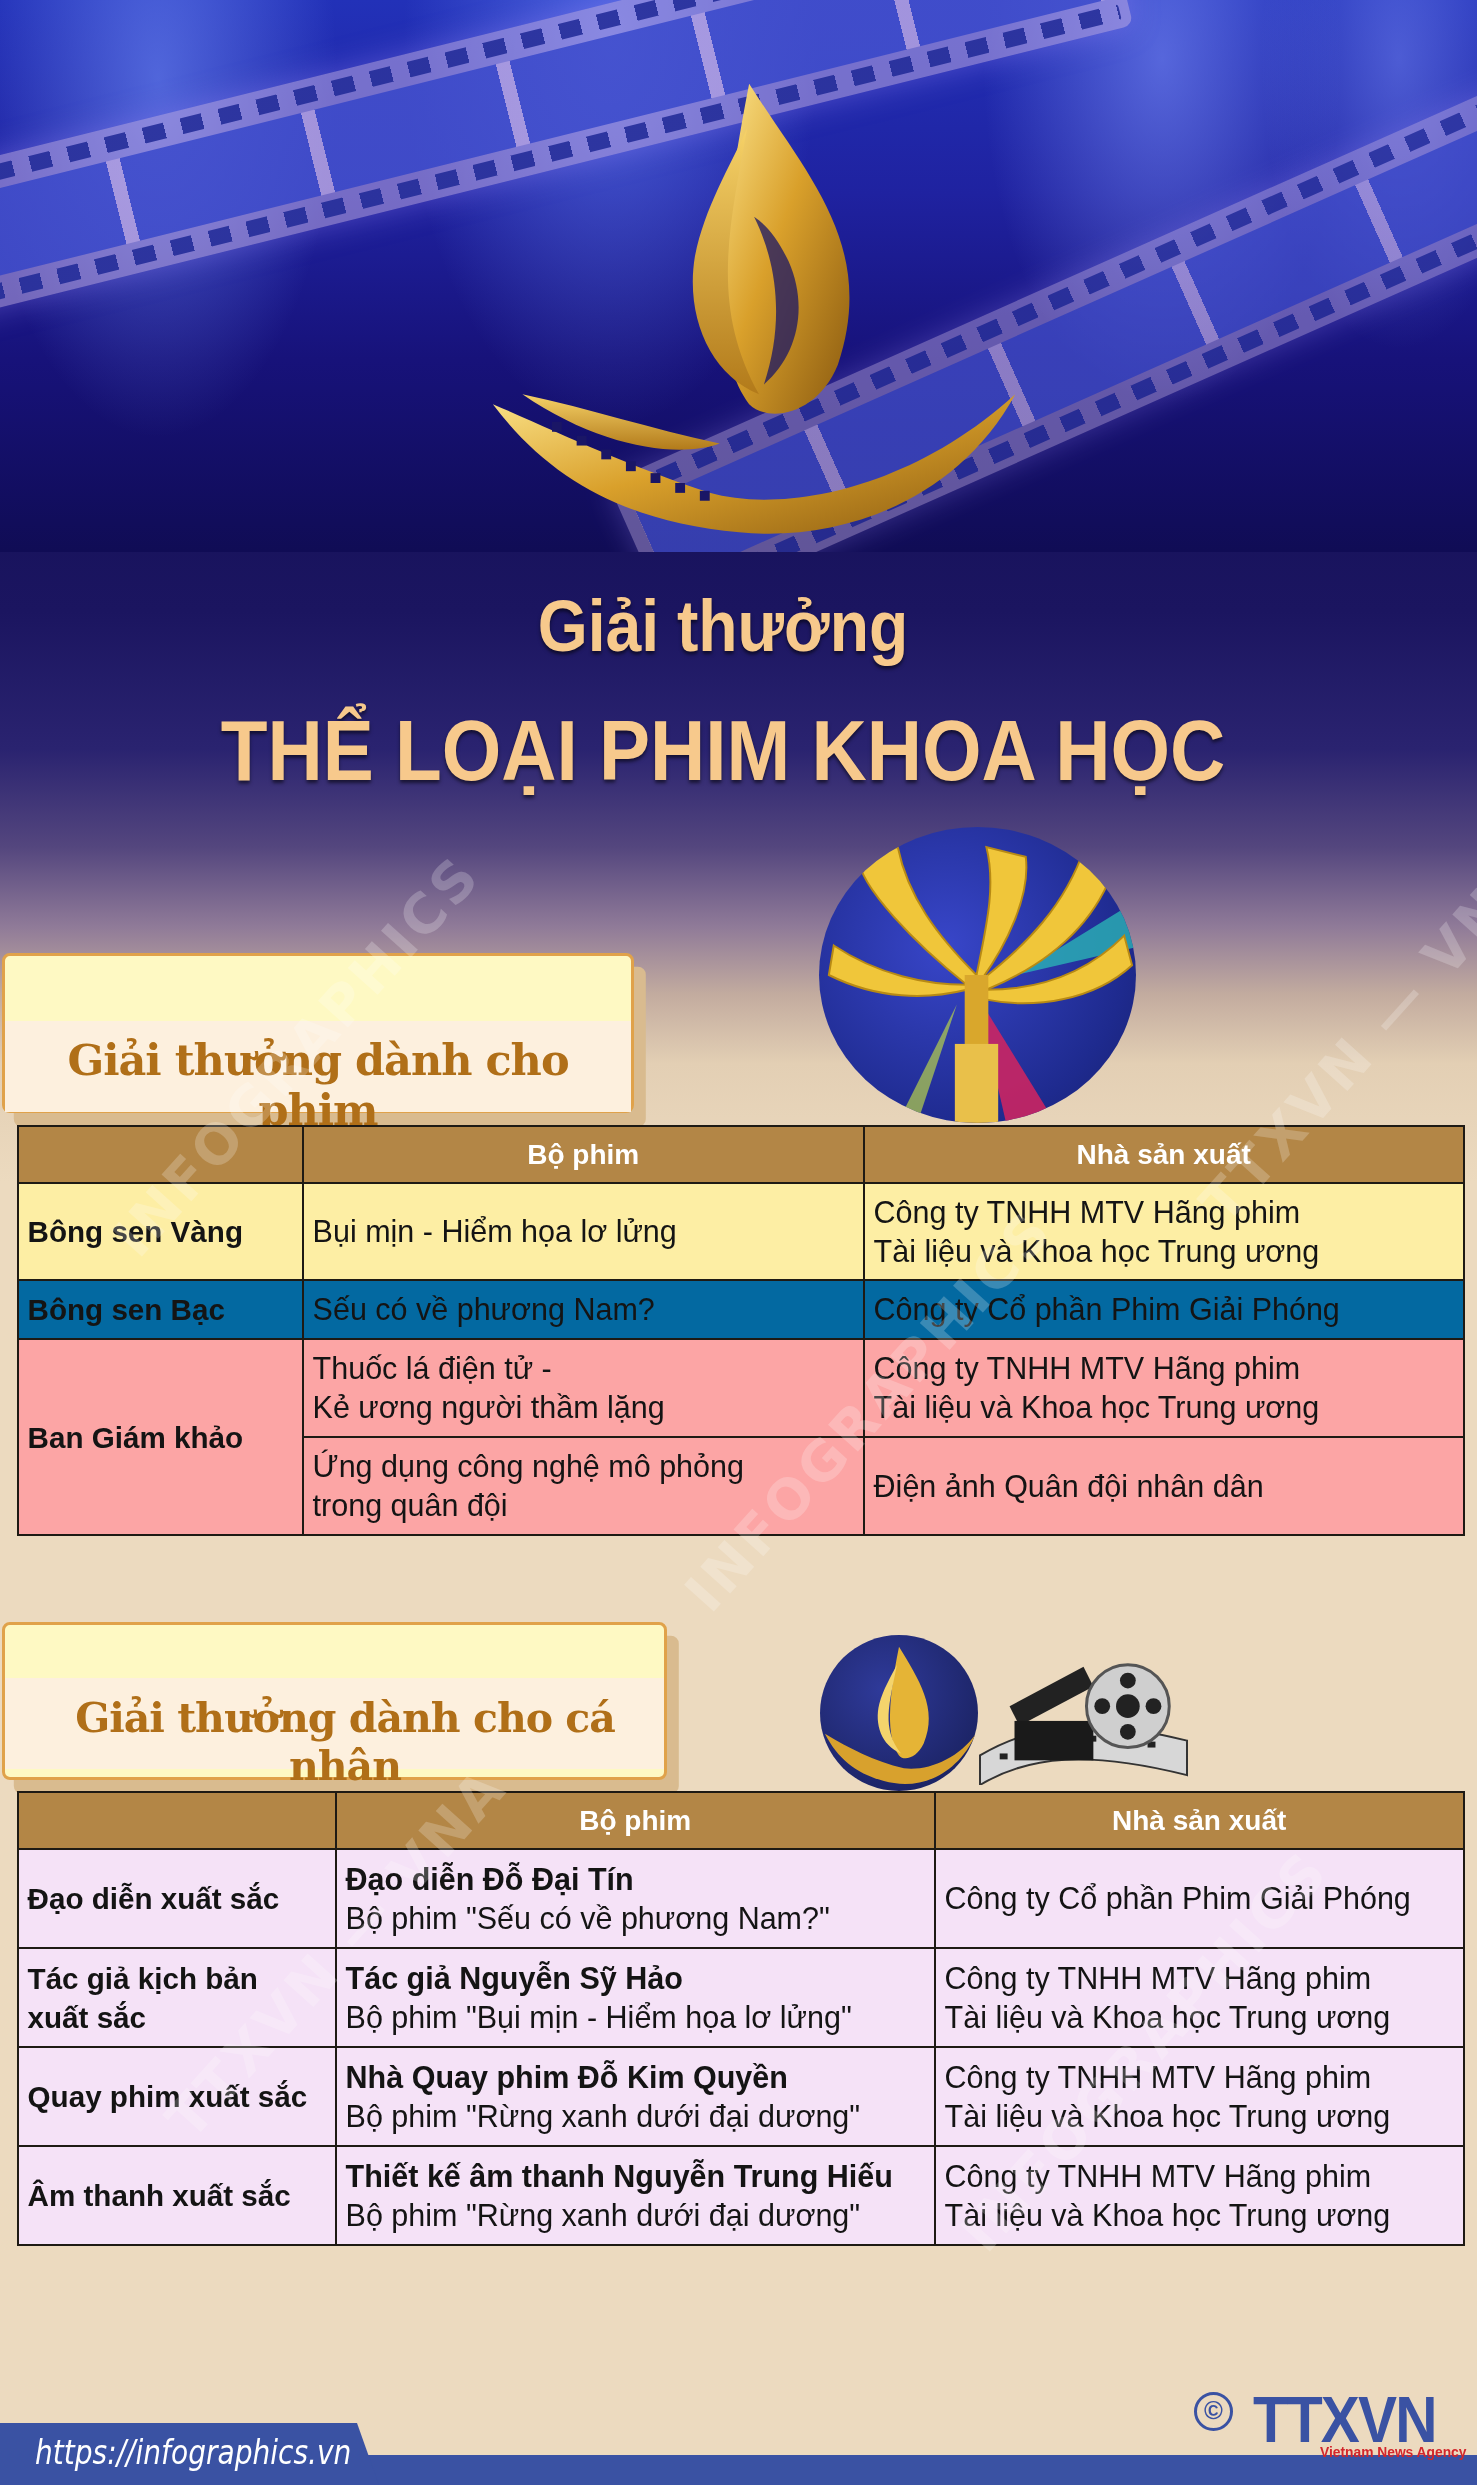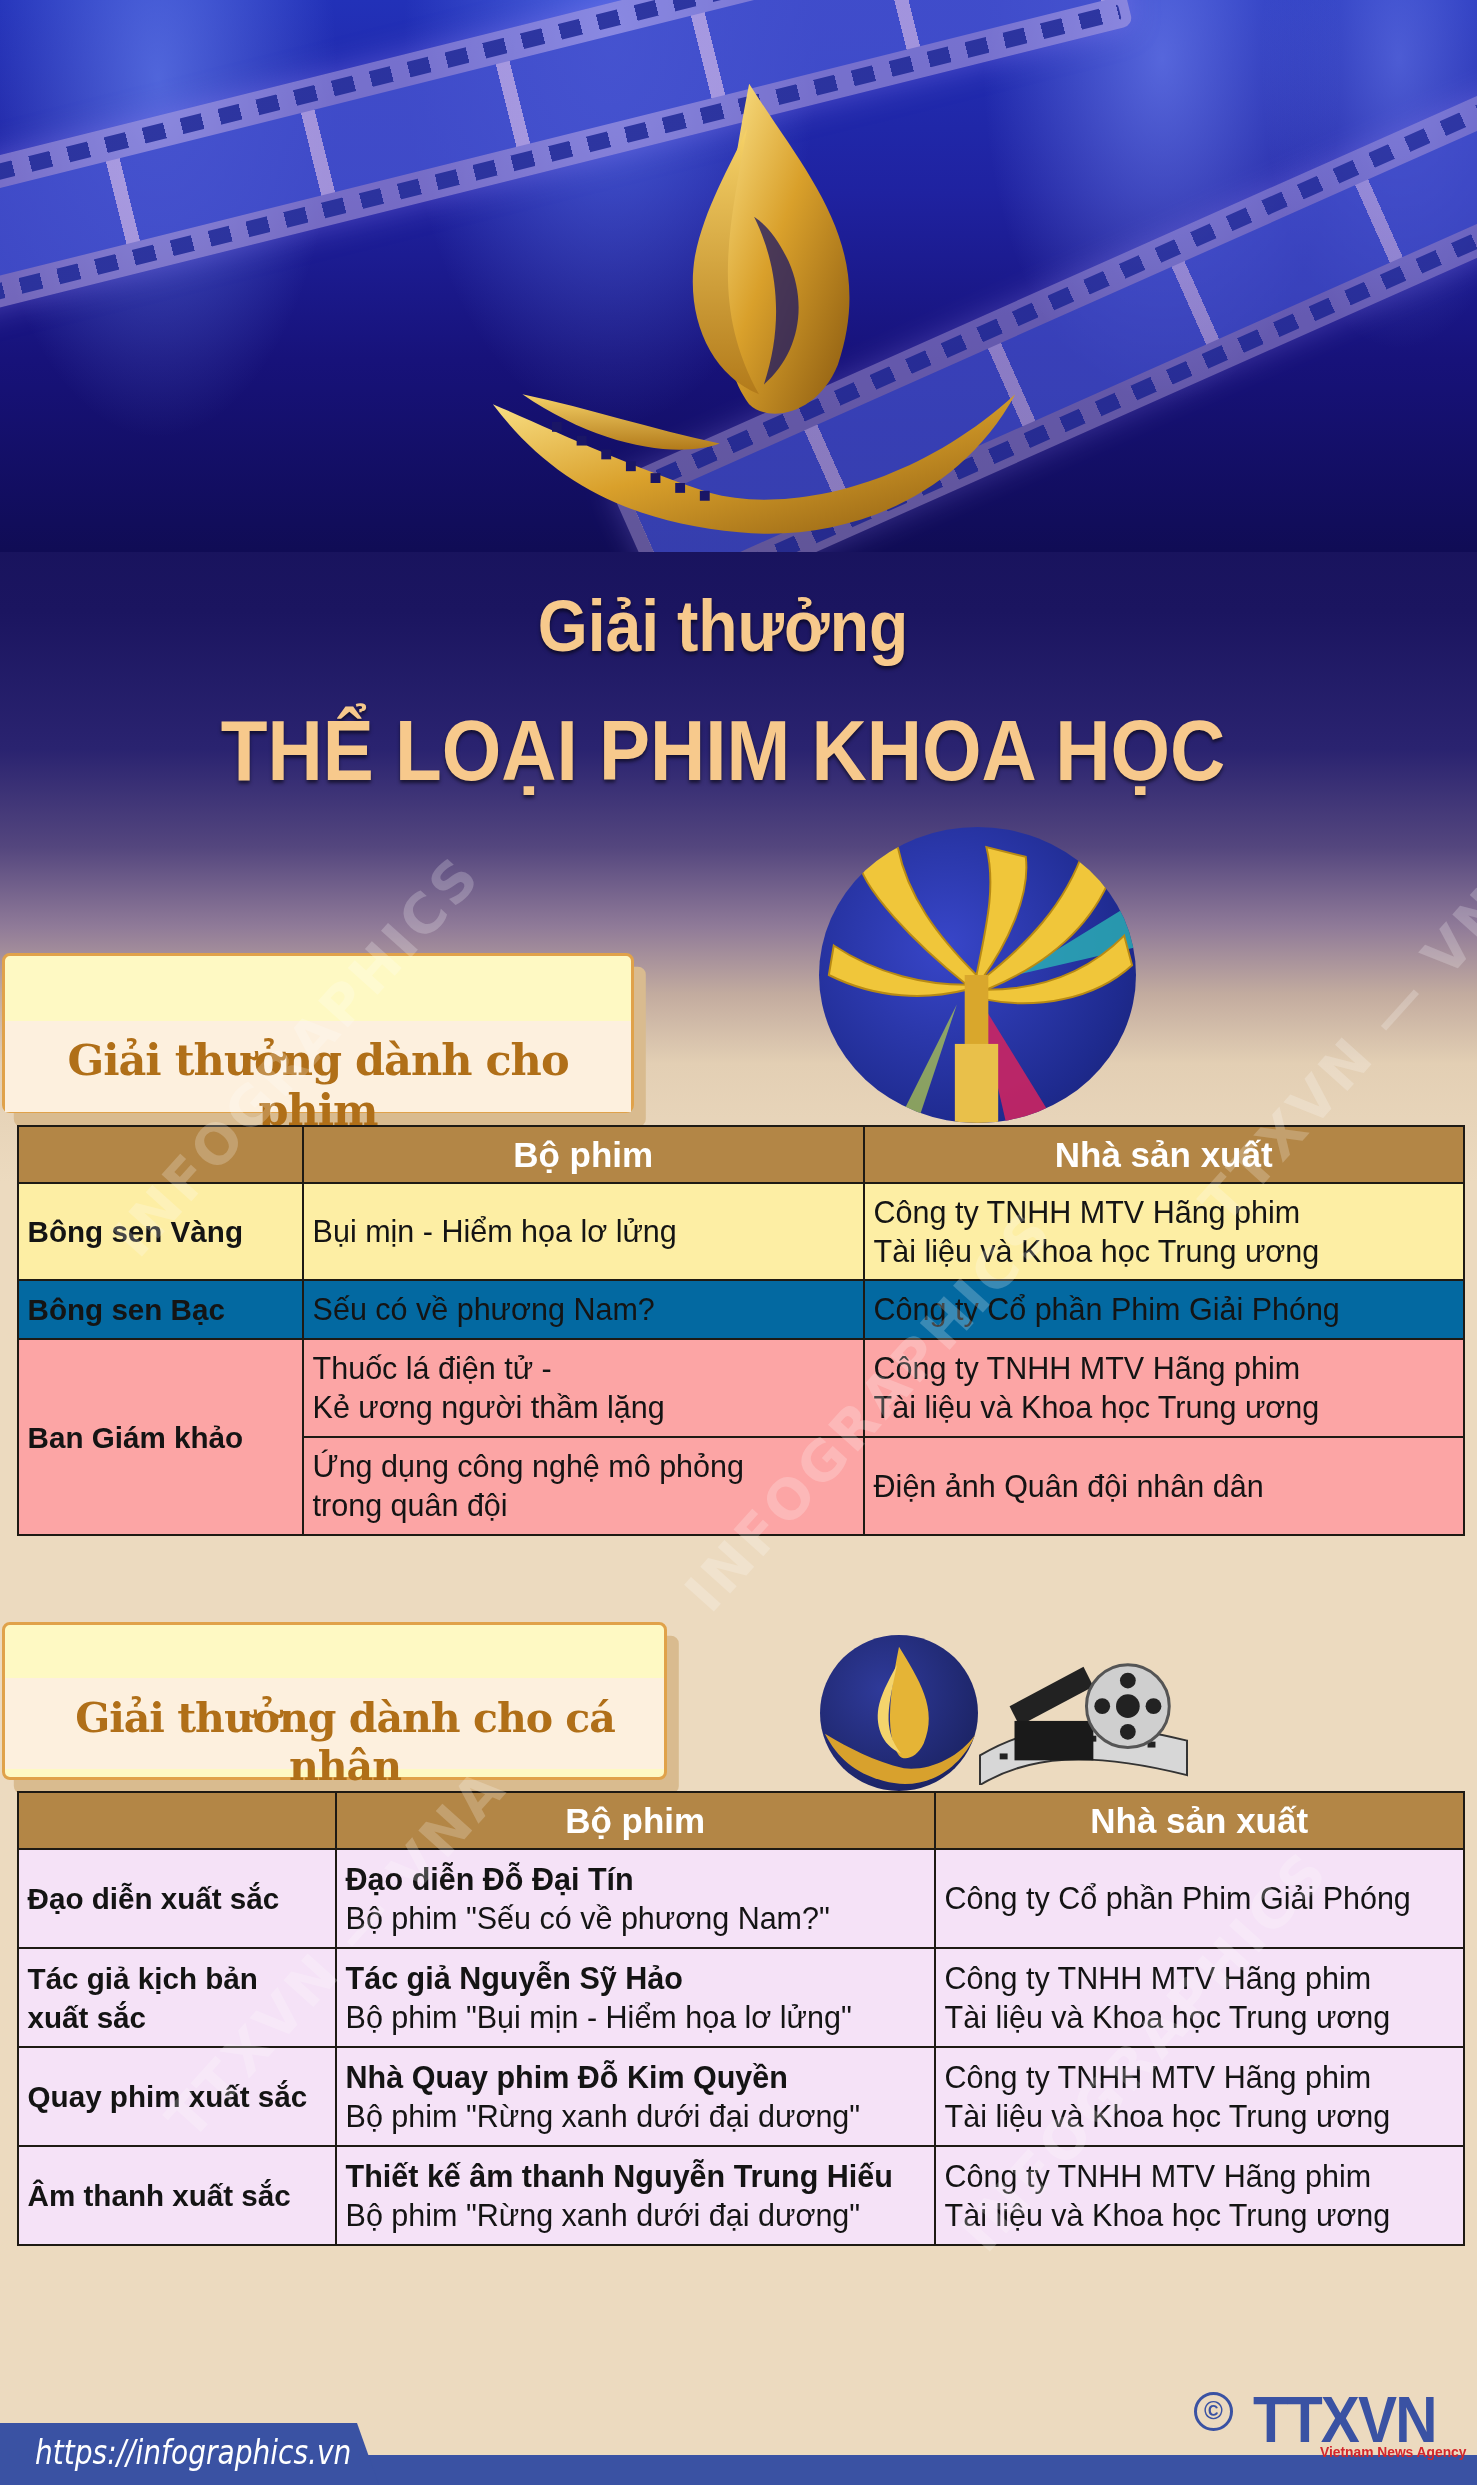--- a/index.html
+++ b/index.html
@@ -104,21 +104,21 @@
   }
   .film-reel-icon { position: absolute; left: 970px; top: 1647px; width: 227px; height: 138px; }
 
   
   table.awards {
     position: absolute; border-collapse: collapse; table-layout: fixed; z-index: 2;
     font-family: "Liberation Sans", "DejaVu Sans", sans-serif; color: #141414;
   }
   table.awards th, table.awards td { border: 2px solid #1e1a14; vertical-align: middle; }
   table.awards th {
-    background: #b38646; color: #fff; font-size: 35px; font-weight: bold;
+    background: #b38646; color: #fff; font-size: 28px; font-weight: bold;
     text-align: center; height: 57px; font-family: "Liberation Sans Narrow", "Liberation Sans", sans-serif;
   }
   table.awards td { padding: 3.9px 8.9px; font-size: 30.5px; line-height: 39px; }
   table.awards td.cat { font-weight: bold; font-size: 29.6px; }
   .t1 { left: 16.7px; top: 1125px; width: 1446px; }
   .t1 col.c1 { width: 285px; } .t1 col.c2 { width: 561px; } .t1 col.c3 { width: 600px; }
   .row-gold td { background: #fdeea4; height: 97px; }
   .row-silver td { background: #0369a1; height: 59px; }
   .row-jury td { background: #fca5a5; height: 98px; }
 

